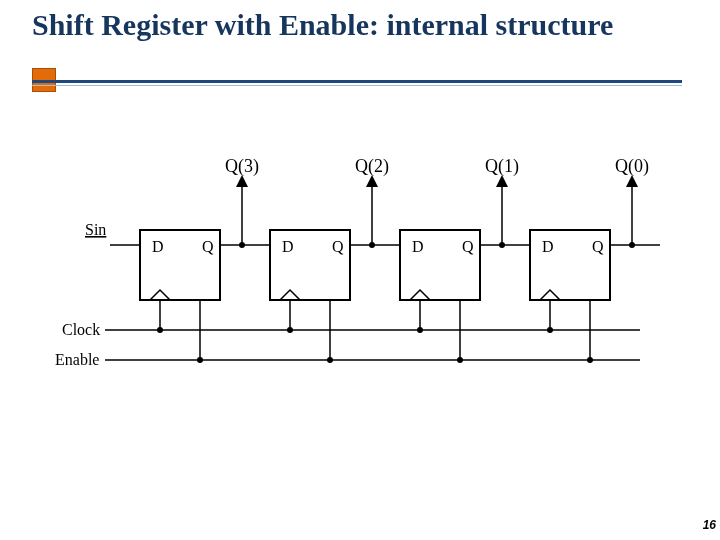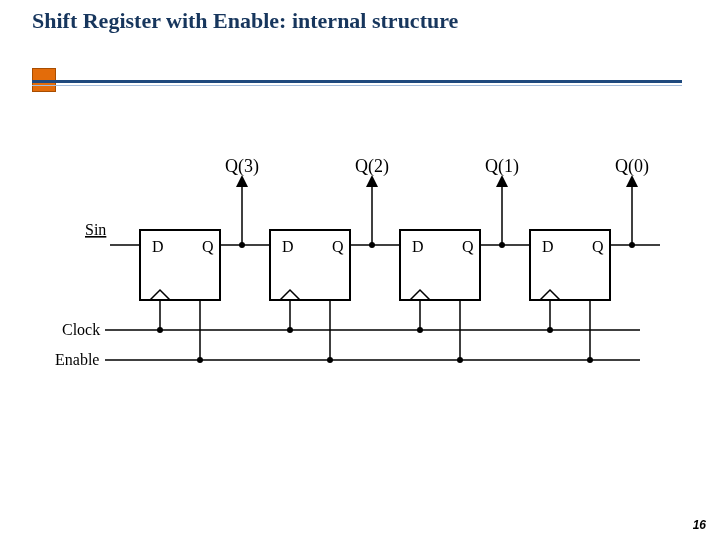--- a/index.html
+++ b/index.html
@@ -1,22 +1,22 @@
 <!DOCTYPE html>
 <html><head>
 <meta charset="utf-8">
 <style>
   html,body{margin:0;padding:0;width:720px;height:540px;background:#fff;font-family:"Times New Roman",serif;}
   .slide{position:relative;width:720px;height:540px;}
-  .title{position:absolute;left:32px;top:8px;width:640px;font-size:22px;font-weight:bold;color:#17365d;line-height:1.15;}
+  .title{position:absolute;left:32px;top:8px;width:640px;font-size:30px;font-weight:bold;color:#17365d;line-height:1.15;}
   .underline-bar{position:absolute;left:32px;top:80px;width:650px;height:2.5px;background:#1f497d;}
   .accent-box{position:absolute;left:32px;top:68px;width:22px;height:22px;background:#e36c0a;border:1px solid #a84d00;}
   .underline-bar-thin{position:absolute;left:32px;top:85px;width:650px;height:1px;background:#a6bddb;}
   svg{position:absolute;left:0;top:0;}
-  .page-num{position:absolute;right:14px;bottom:8px;font-family:Arial,sans-serif;font-size:12px;font-style:italic;font-weight:bold;color:#000;}
+  .page-num{position:absolute;right:4px;bottom:8px;font-family:Arial,sans-serif;font-size:12px;font-style:italic;font-weight:bold;color:#000;}
 </style>
 </head>
 <body>
 
 <div class="slide">
 
   <div class="title">Shift Register with Enable: internal structure</div>
   <div class="accent-box"></div>
   <div class="underline-bar"></div>
   <div class="underline-bar-thin"></div>

